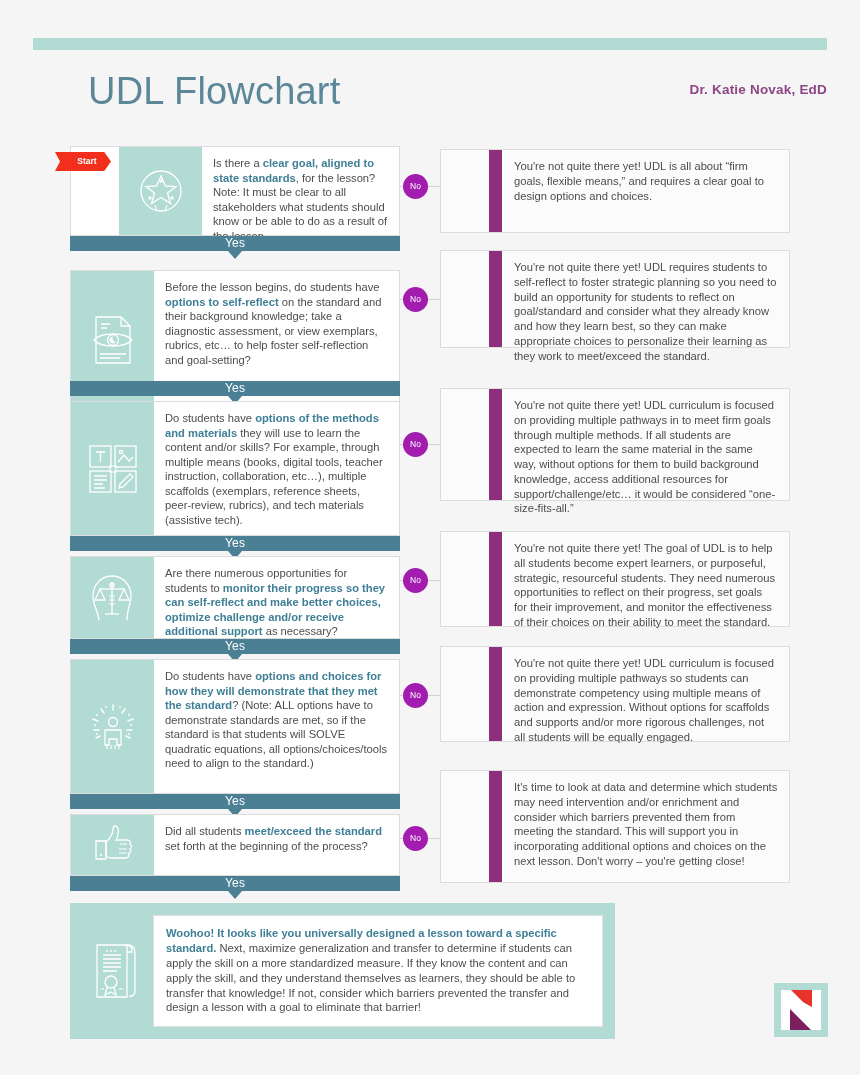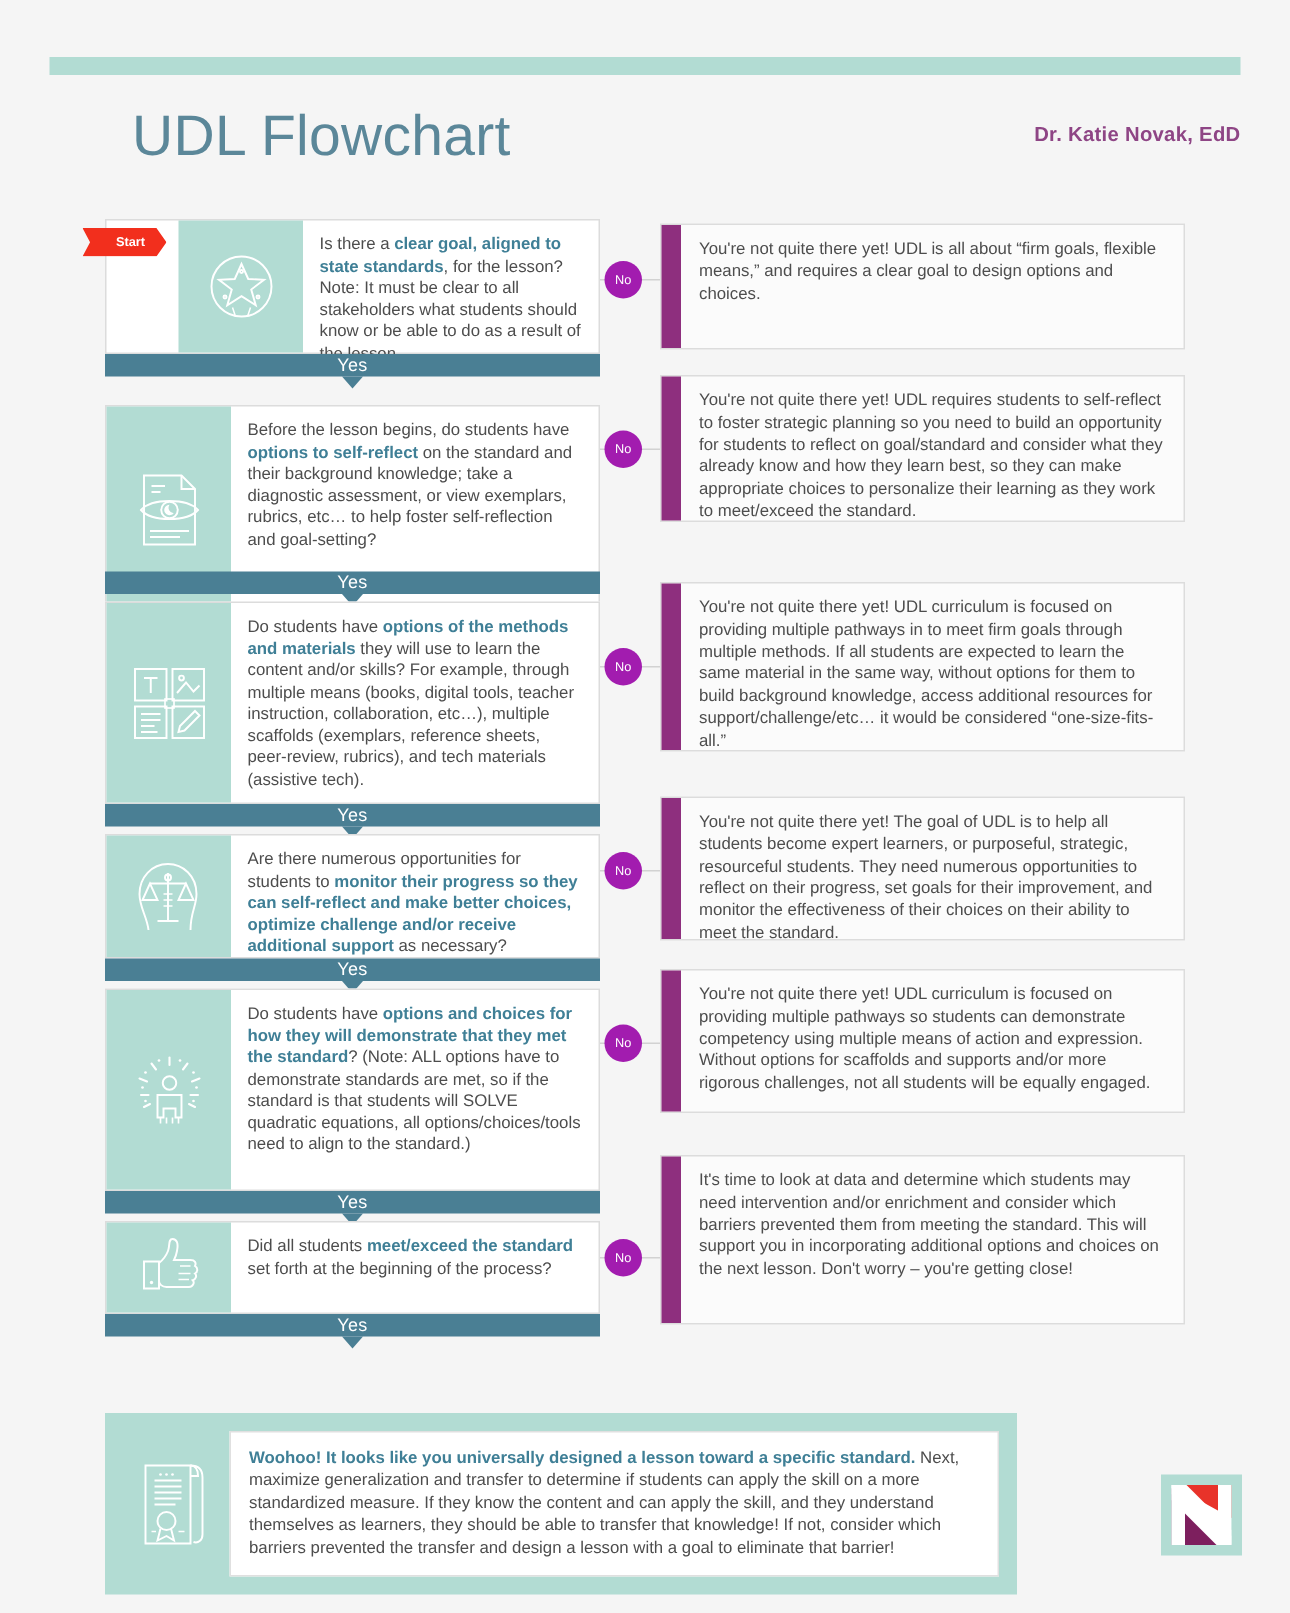--- a/index.html
+++ b/index.html
@@ -138,39 +138,40 @@
   }
 
   
   .ablock {
     position: absolute;
     left: 440px;
     width: 350px;
     border: 1px solid #dcdcdc;
     background: #fbfbfb;
     display: flex;
+    padding-left: 48px;
   }
   .a-bar {
     width: 13px;
     flex: 0 0 13px;
     background: #8e2f7e;
   }
   .a-text {
     flex: 1;
     padding: 9px 11px 9px 12px;
     font-size: 11.2px;
     line-height: 1.32;
     color: #4d4d4d;
   }
 
   
   .final {
     position: absolute;
-    left: 70px; top: 942px;
-    width: 608px;
+    left: 70px; top: 903px;
+    width: 545px;
     background: #b2dcd3;
     padding: 12px 12px 12px 11px;
     display: flex;
     align-items: stretch;
   }
   .final-icon {
     flex: 0 0 72px;
     display: flex;
     align-items: center;
     justify-content: center;

